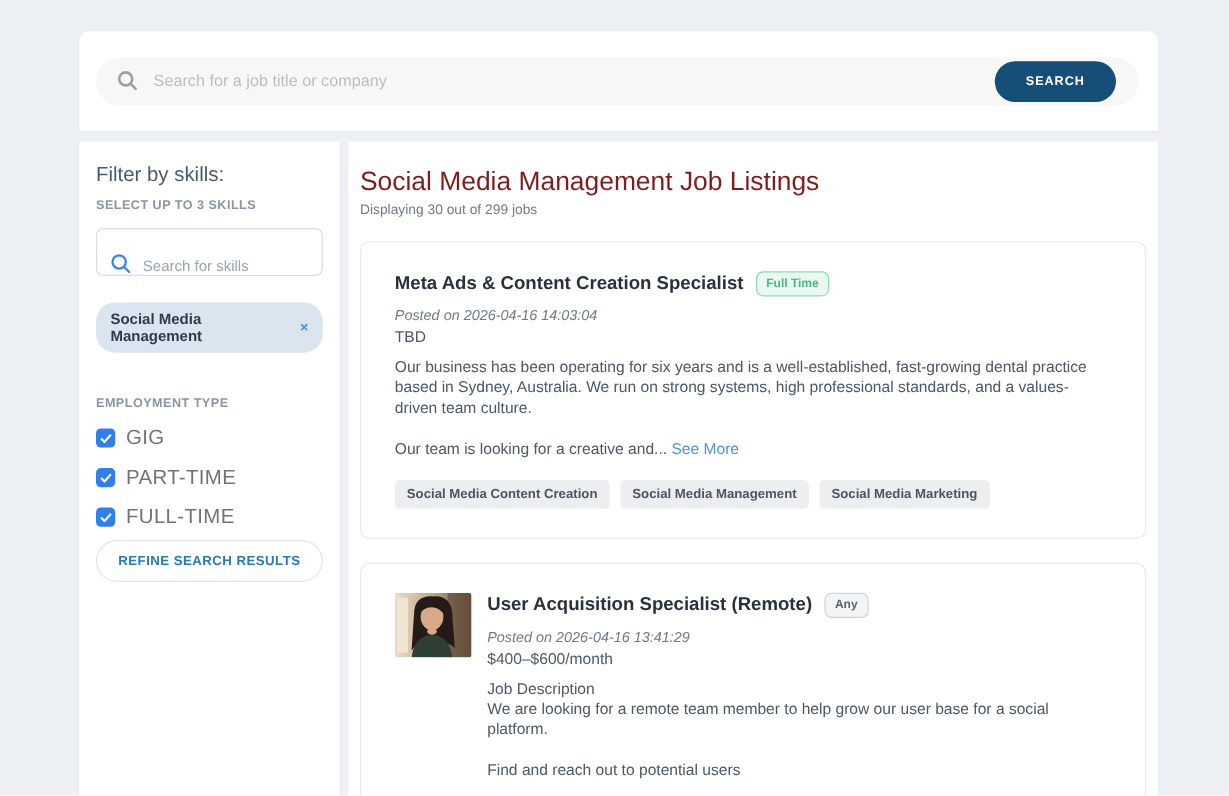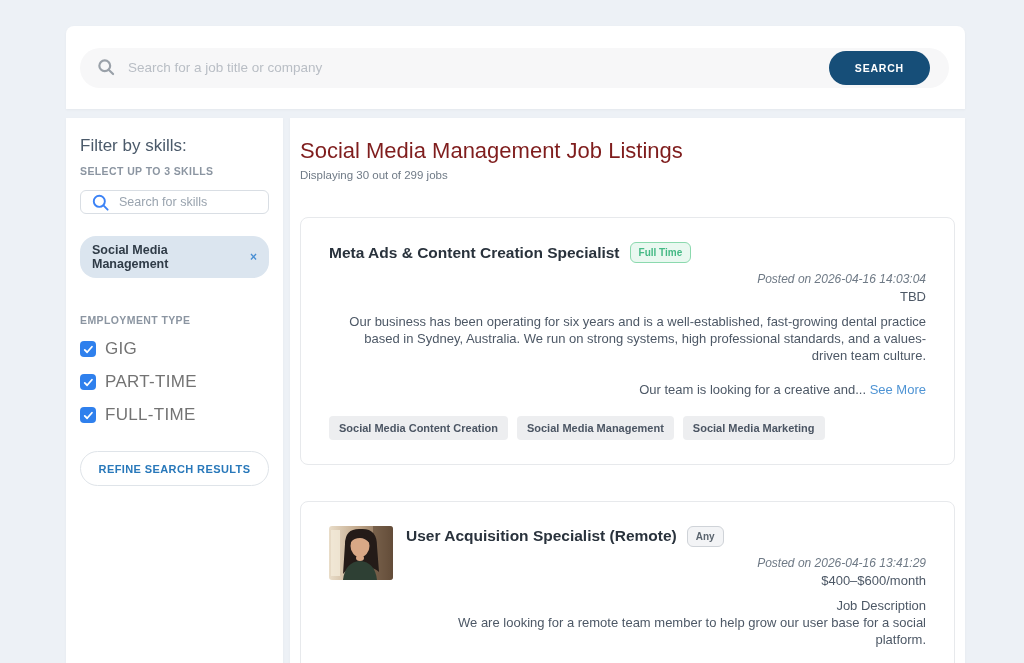--- a/index.html
+++ b/index.html
@@ -34,22 +34,22 @@
   }
   
   .sidebar-card {
     position:absolute; left:66px; top:118px; width:217px; height:560px;
     background:#fff; padding:14px 14px;
     box-shadow:0 1px 3px rgba(0,0,0,0.04);
   }
   .sidebar-title { font-size:17px; color:#4b5a6a; font-weight:normal; margin-top:4px; }
   .sidebar-subtitle { font-size:10.5px; font-weight:bold; color:#8b95a1; letter-spacing:0.4px; margin-top:9px; }
   .skill-search {
-    margin-top:13px; height:24px; border:1px solid #d9dee4; border-radius:6px;
-    display:flex; align-items:center; padding:0 10px; background:#fff;
+    margin-top:13px; height:40px; border:1px solid #d9dee4; border-radius:6px;
+    display:flex; align-items:flex-end; padding:0 10px; background:#fff;
   }
   .skill-search input {
     border:none; outline:none; flex:1; font-size:12.5px; color:#444; font-family:inherit; min-width:0;
   }
   .skill-search input::placeholder { color:#9aa4af; }
   .skill-search svg { margin-right:9px; flex:none; }
   .chips { margin-top:22px; }
   .chip {
     display:inline-flex; align-items:center; background:#dbe5ef; border-radius:16px;
     padding:7px 12px; font-size:12.5px; font-weight:bold; color:#2f3b47; cursor:default;
@@ -57,35 +57,35 @@
   .chip .x { color:#4a8fd3; font-weight:bold; margin-left:7px; font-size:12px; cursor:pointer; }
   .emp-label { margin-top:36px; font-size:10.5px; font-weight:bold; color:#8b95a1; letter-spacing:0.4px; }
   .check-row { display:flex; align-items:center; margin-top:13px; cursor:pointer; }
   .checkbox {
     width:16px; height:16px; background:#2f80ed; border-radius:4px; margin-right:9px;
     display:flex; align-items:center; justify-content:center; flex:none;
   }
   .checkbox svg { display:block; }
   .check-label { font-size:17px; font-weight:normal; color:#737373; letter-spacing:0.3px; }
   .refine-btn {
-    margin-top:26px; width:100%; height:35px; background:#fff; border:1px solid #dfe4e9;
+    margin-top:9px; width:100%; height:35px; background:#fff; border:1px solid #dfe4e9;
     border-radius:18px; color:#2878ba; font-size:11px; font-weight:bold; letter-spacing:0.4px;
     cursor:pointer; font-family:inherit;
   }
   
   .main-card {
     position:absolute; left:290px; top:118px; width:675px; height:560px;
     background:#fff; padding:20px 10px 0 10px;
     box-shadow:0 1px 3px rgba(0,0,0,0.04);
   }
   .main-title { font-size:22px; font-weight:normal; color:#7f1d1d; }
   .main-subtitle { font-size:11.5px; color:#6f7a86; margin-top:5px; }
   .job-card {
     border:1px solid #e7e9ec; border-radius:8px; background:#fff;
-    margin-top:36px; padding:24px 28px;text-align:right;
+    margin-top:20px; padding:24px 28px;
   }
   .job-flex { display:flex; }
   .avatar { width:64px; height:54px; border-radius:3px; overflow:hidden; flex:none; margin-right:13px; }
   .job-right { flex:1; min-width:0; }
   .job-title-row { display:flex; align-items:center; }
   .job-title { font-size:15.5px; font-weight:bold; color:#29323c; }
   .badge {
     margin-left:10px; font-size:10px; font-weight:bold; padding:4px 8px;
     border-radius:6px; white-space:nowrap; flex:none;
   }

